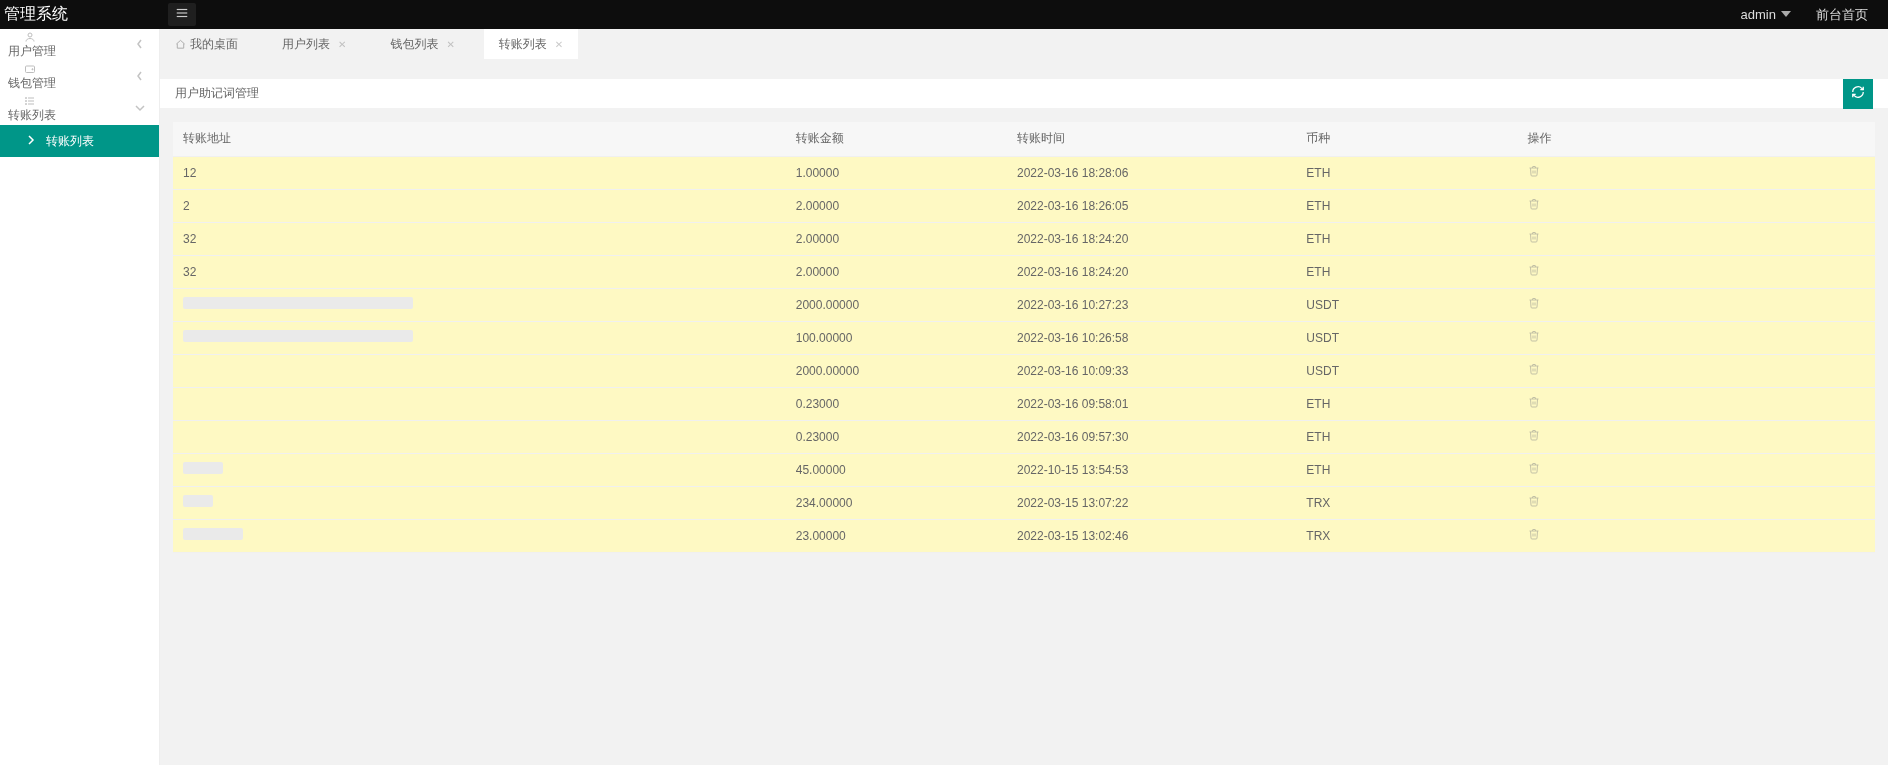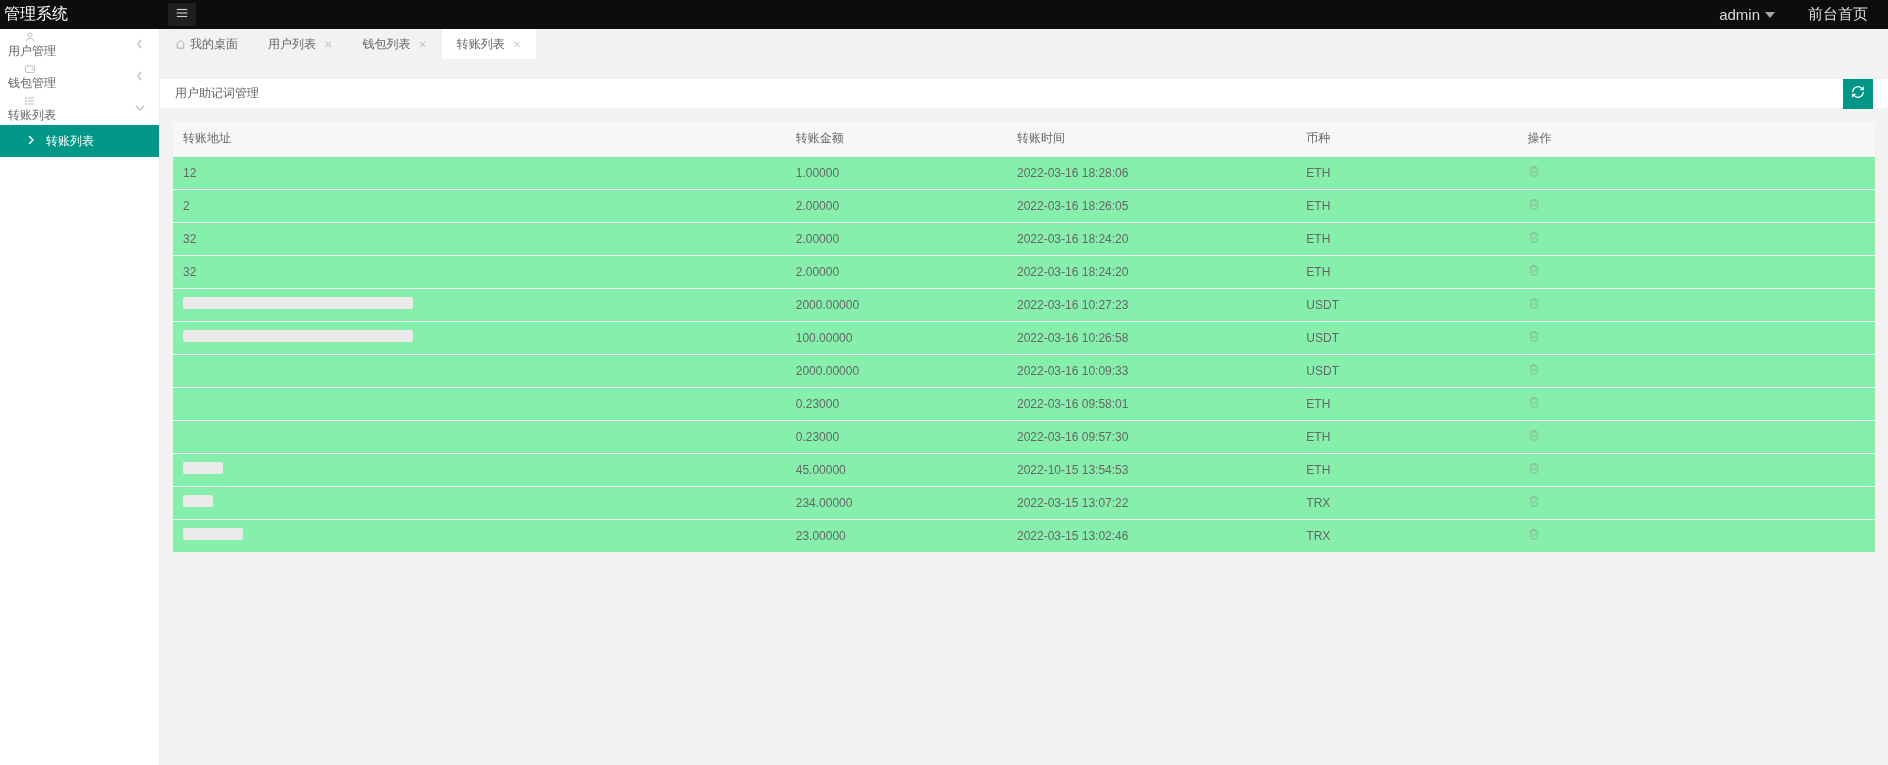--- a/index.html
+++ b/index.html
@@ -30,22 +30,21 @@
     justify-content: center;
     align-items: center;
     cursor: pointer;
   }
   .topbar .hamburger svg { width: 14px; height: 14px; }
   .topbar .right {
     margin-left: auto;
     display: flex;
     align-items: center;
     padding-right: 20px;
-    font-size: 15px;
-    gap: 8px;
+    font-size: 13px;
   }
   .topbar .right .user { display: flex; align-items: center; cursor: pointer; margin-right: 25px; }
   .topbar .right .user svg { width: 10px; height: 10px; margin-left: 5px; }
   .topbar .right .front { cursor: pointer; }
 
   
   .layout { display: flex; height: calc(100% - 29px); }
 
   
   .sidebar {
@@ -83,20 +82,21 @@
     flex-direction: column;
     min-width: 0;
   }
 
   
   .tabs {
     height: 30px;
     background: #f2f2f2;
     display: flex;
     align-items: flex-start;
+    gap: 14px;
   }
   .tabs .tab {
     height: 30px;
     display: flex;
     align-items: center;
     padding: 0 15px;
     margin-right: 0px;
     font-size: 12px;
     color: #666;
     cursor: pointer;
@@ -131,21 +131,21 @@
   .panel-head .refresh svg { width: 14px; height: 14px; }
 
   
   .content-wrap {
     flex: 1;
     padding: 13px;
     overflow: auto;
     background: #f2f2f2;
   }
   .card {
-    background: #86efac;
+    background: #fef9c3;
   }
 
   
   table { width: 100%; border-collapse: collapse; }
   th, td {
     text-align: left;
     padding: 0 10px;
     border-bottom: 1px solid #f0f0f0;
     font-size: 12px;
   }

